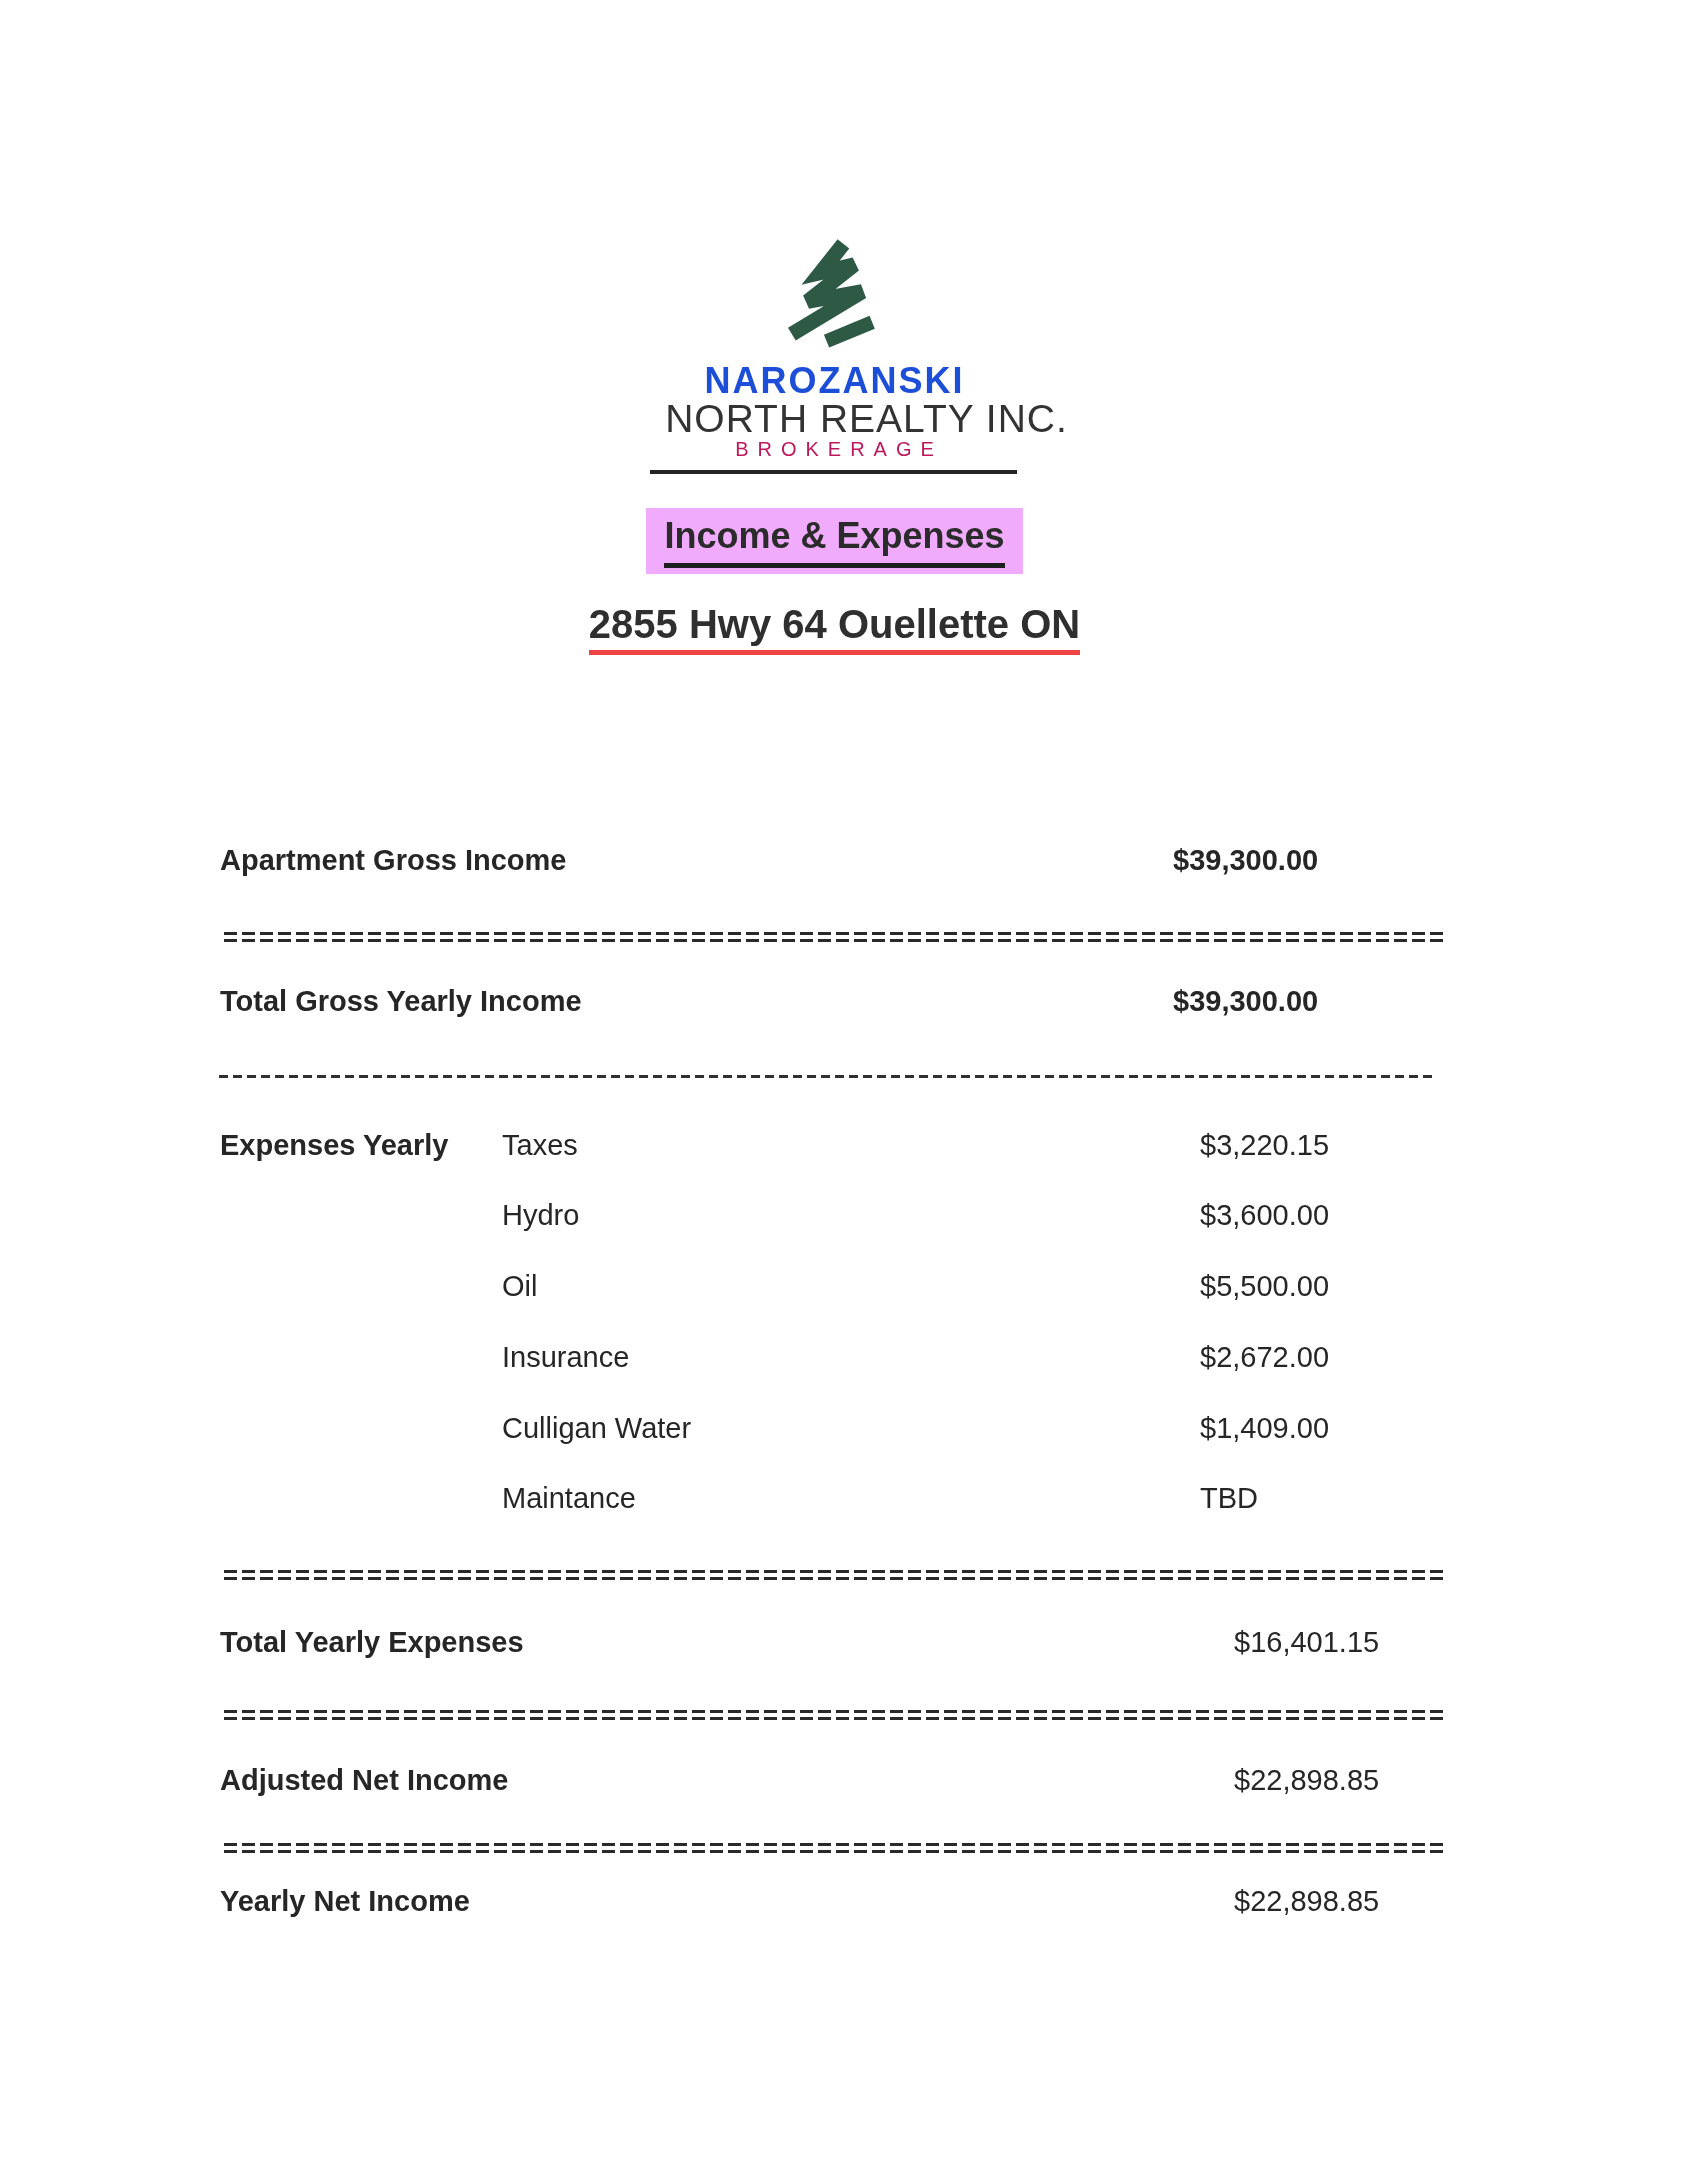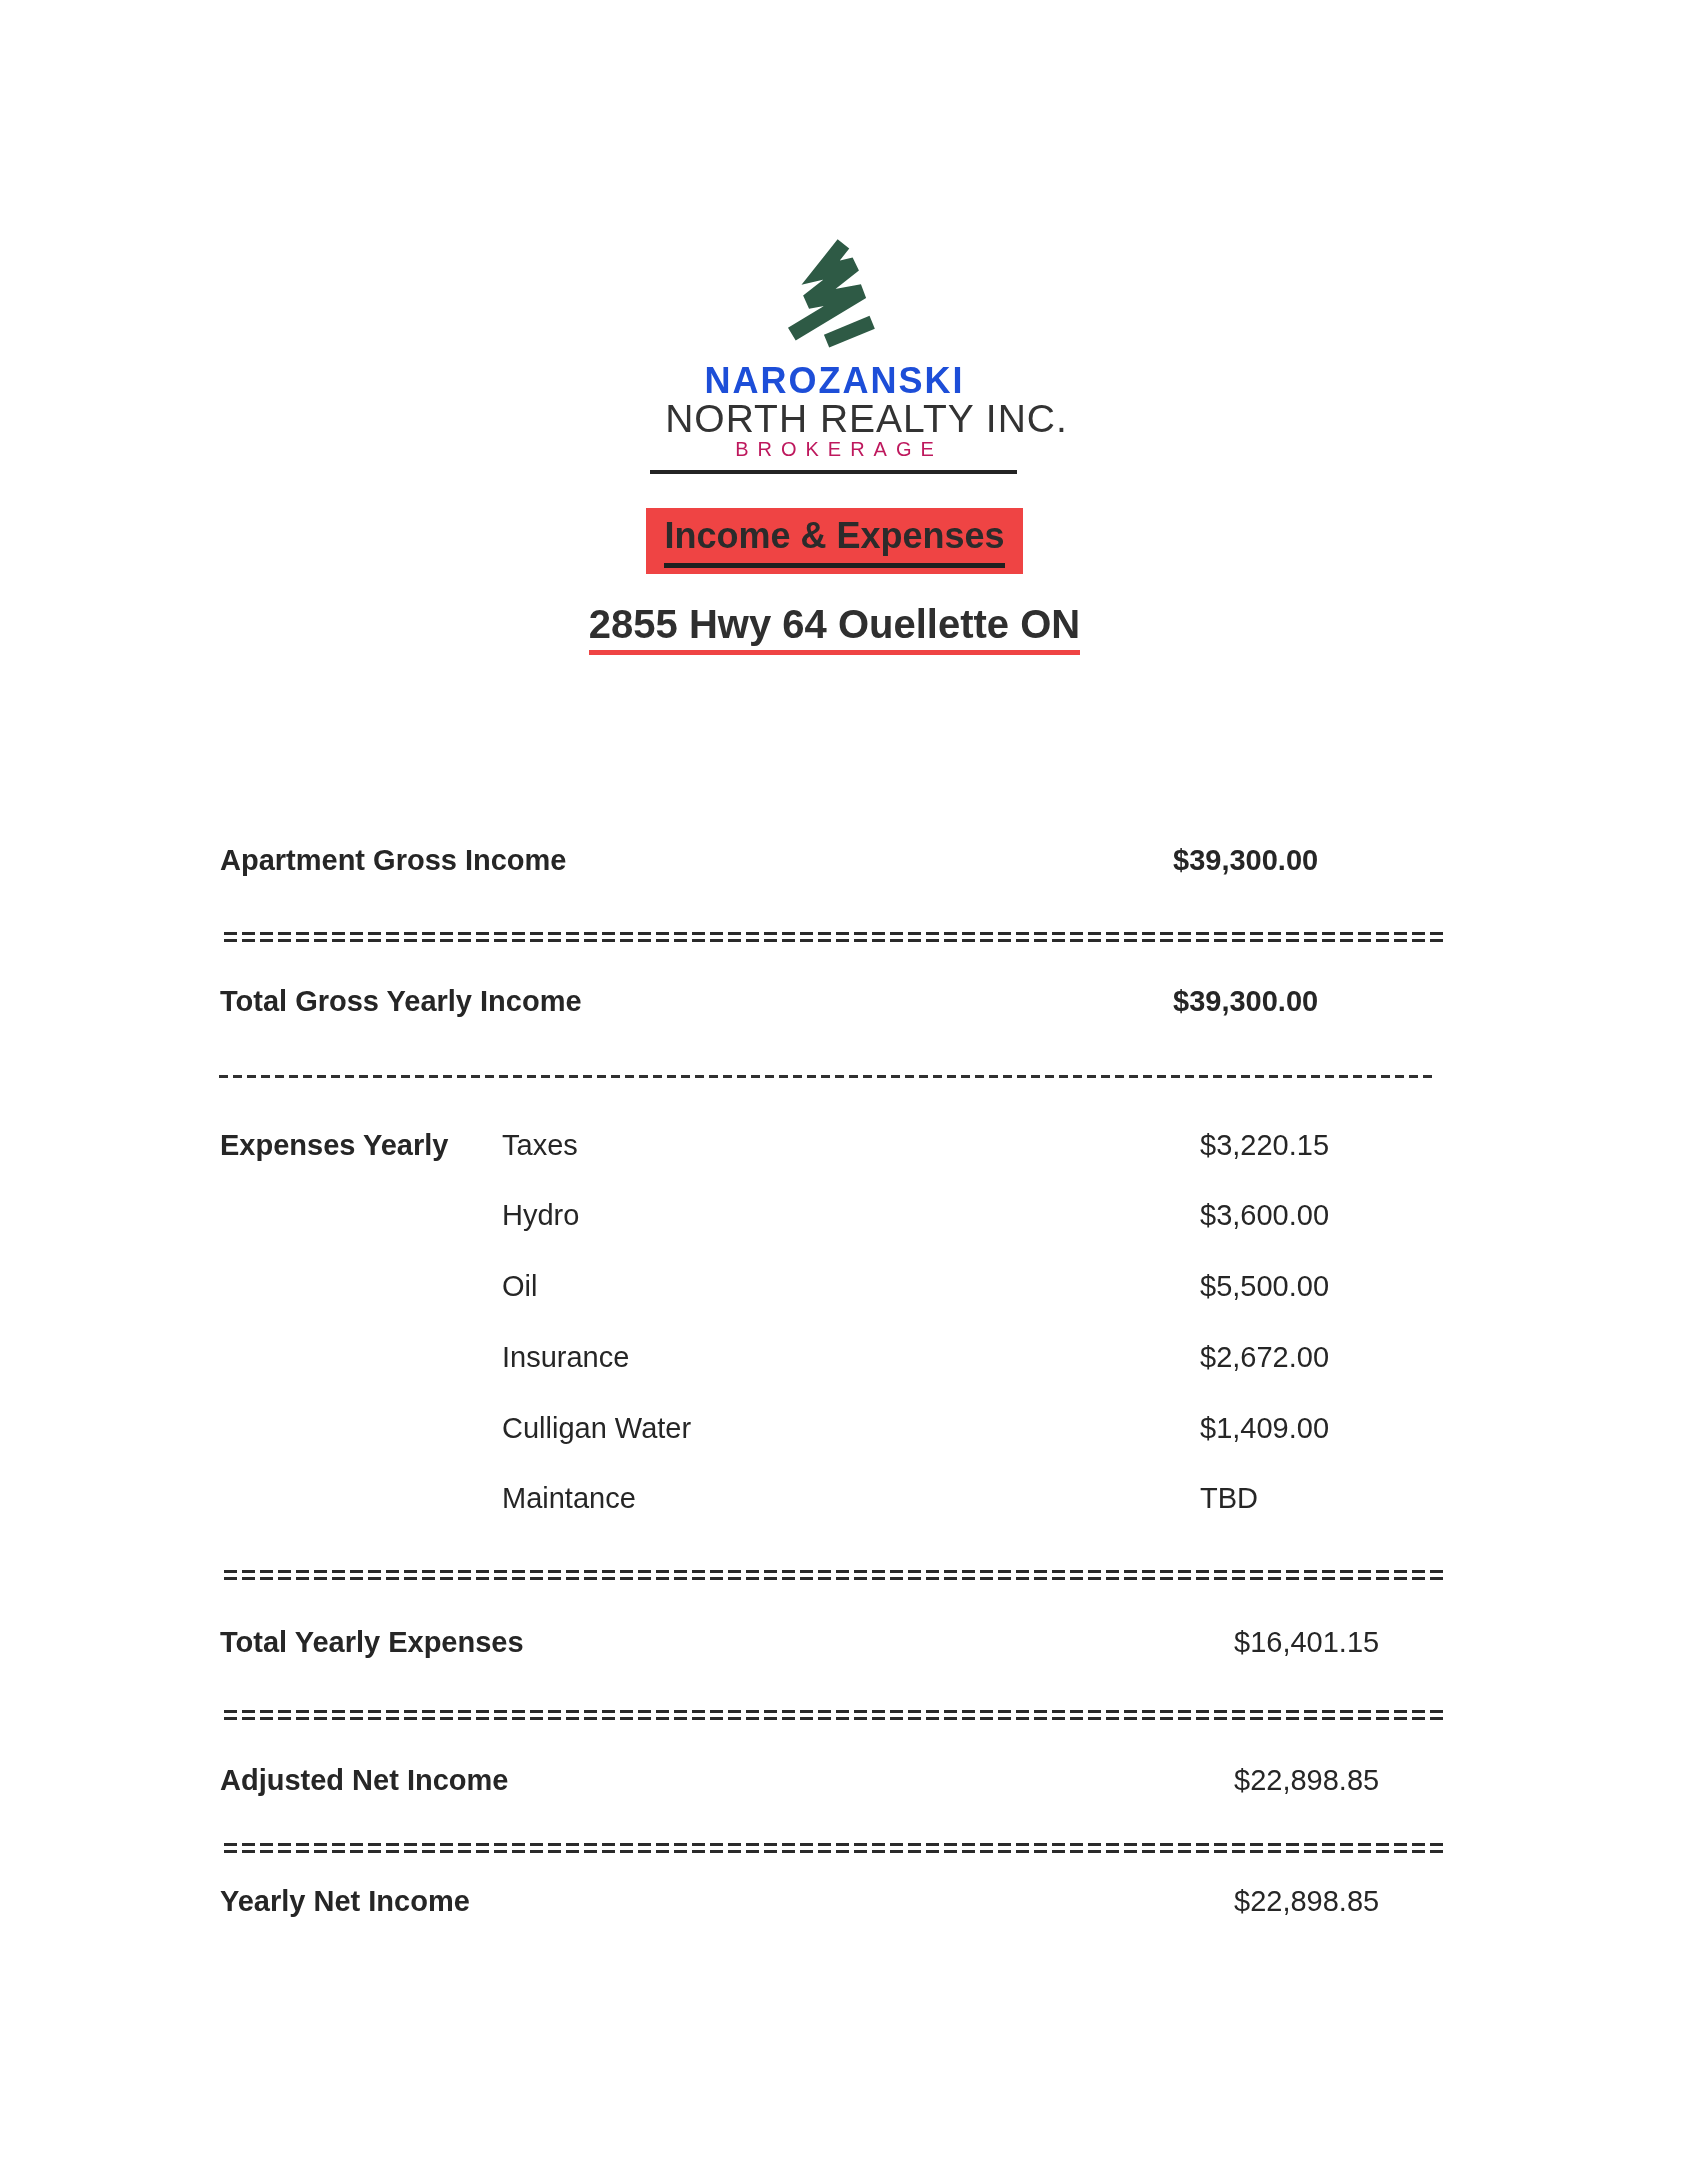--- a/index.html
+++ b/index.html
@@ -28,21 +28,21 @@
   .company-line3{
     top:438px;font-size:20px;font-weight:400;letter-spacing:9px;
     color:#be185d;text-indent:9px;
   }
   .logo-rule{left:650px;top:470px;width:367px;height:4px;background:#242424;}
 
   
   .title-band{top:508px;}
   .title-highlight{
     display:inline-block;
-    background:#ef4444;
+    background:#f0abfc;
     padding:7px 18px 6px 18px;
   }
   .title-text{
     display:inline-block;
     font-size:36px;font-weight:bold;color:#2b2b2b;
     border-bottom:5px solid #1f1f1f;
     padding-bottom:6px;
   }
   .address-band{top:602px;}
   .address-text{

